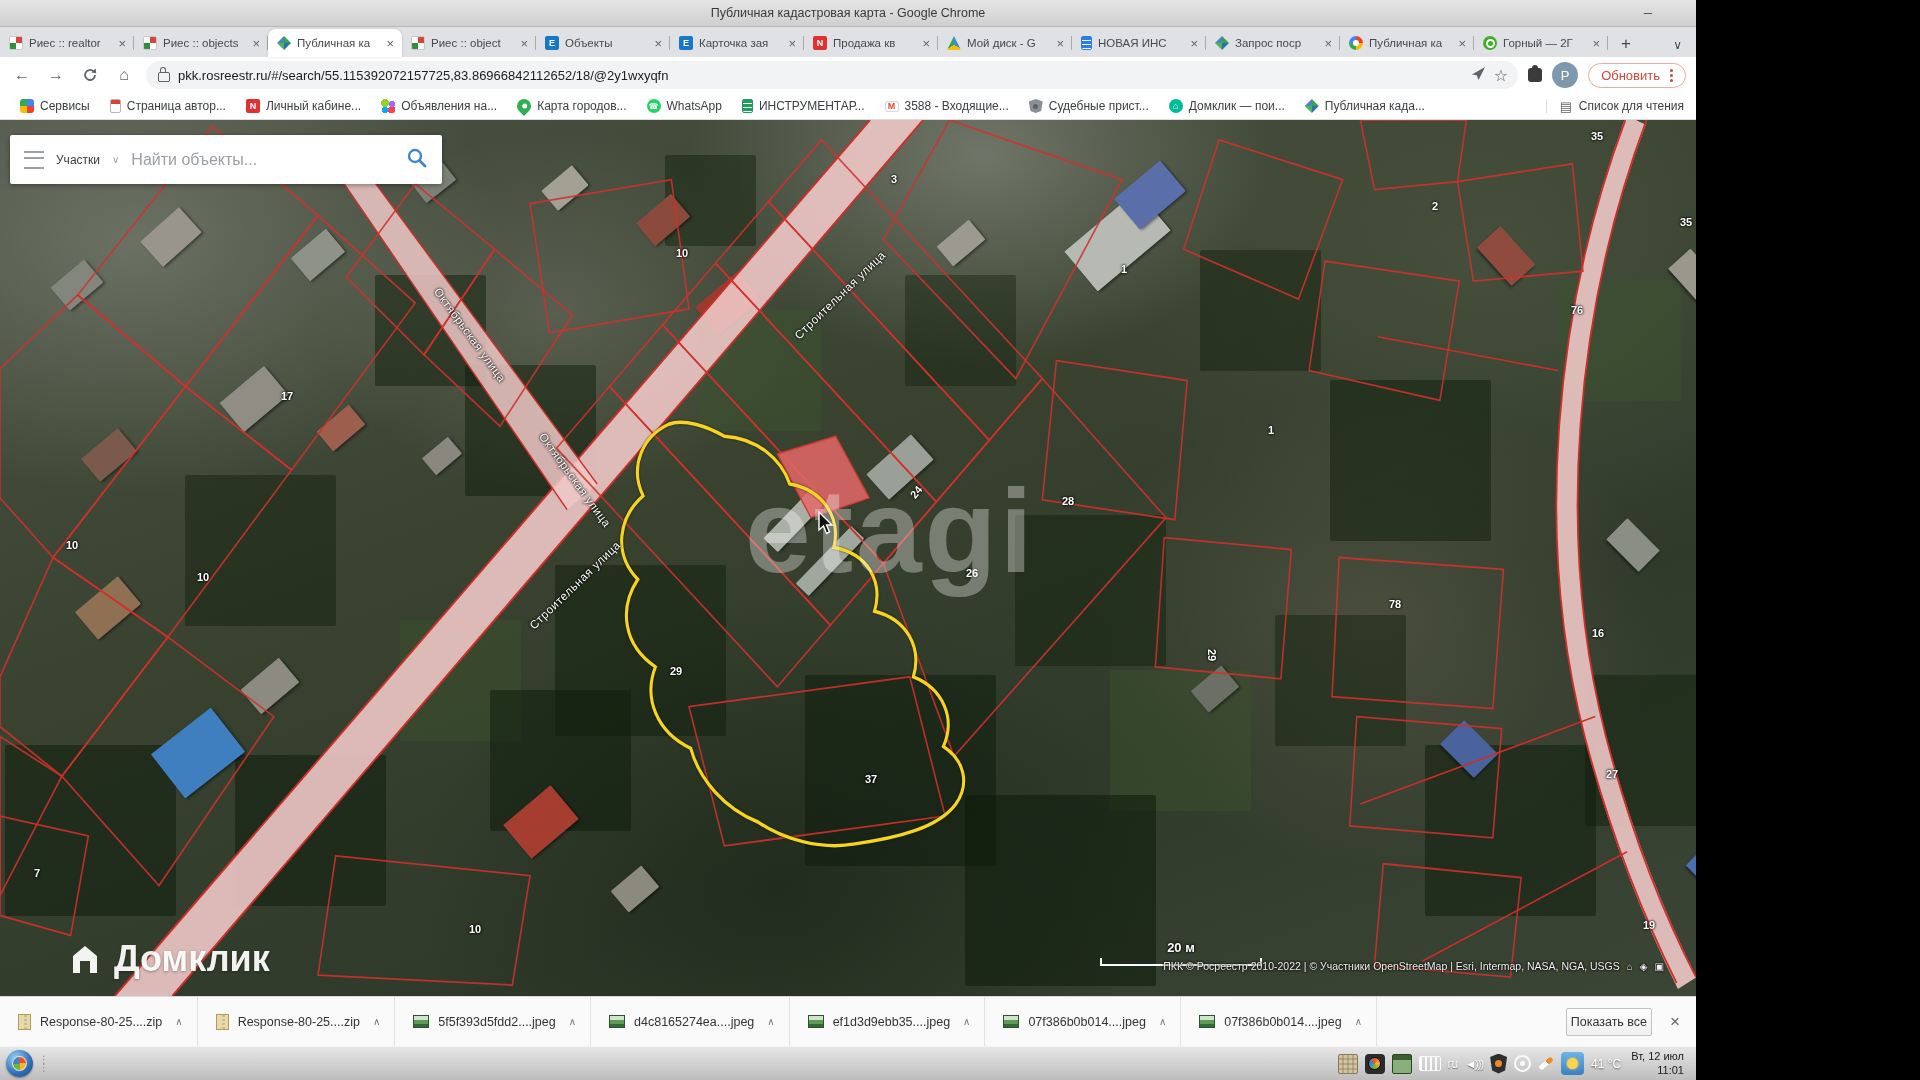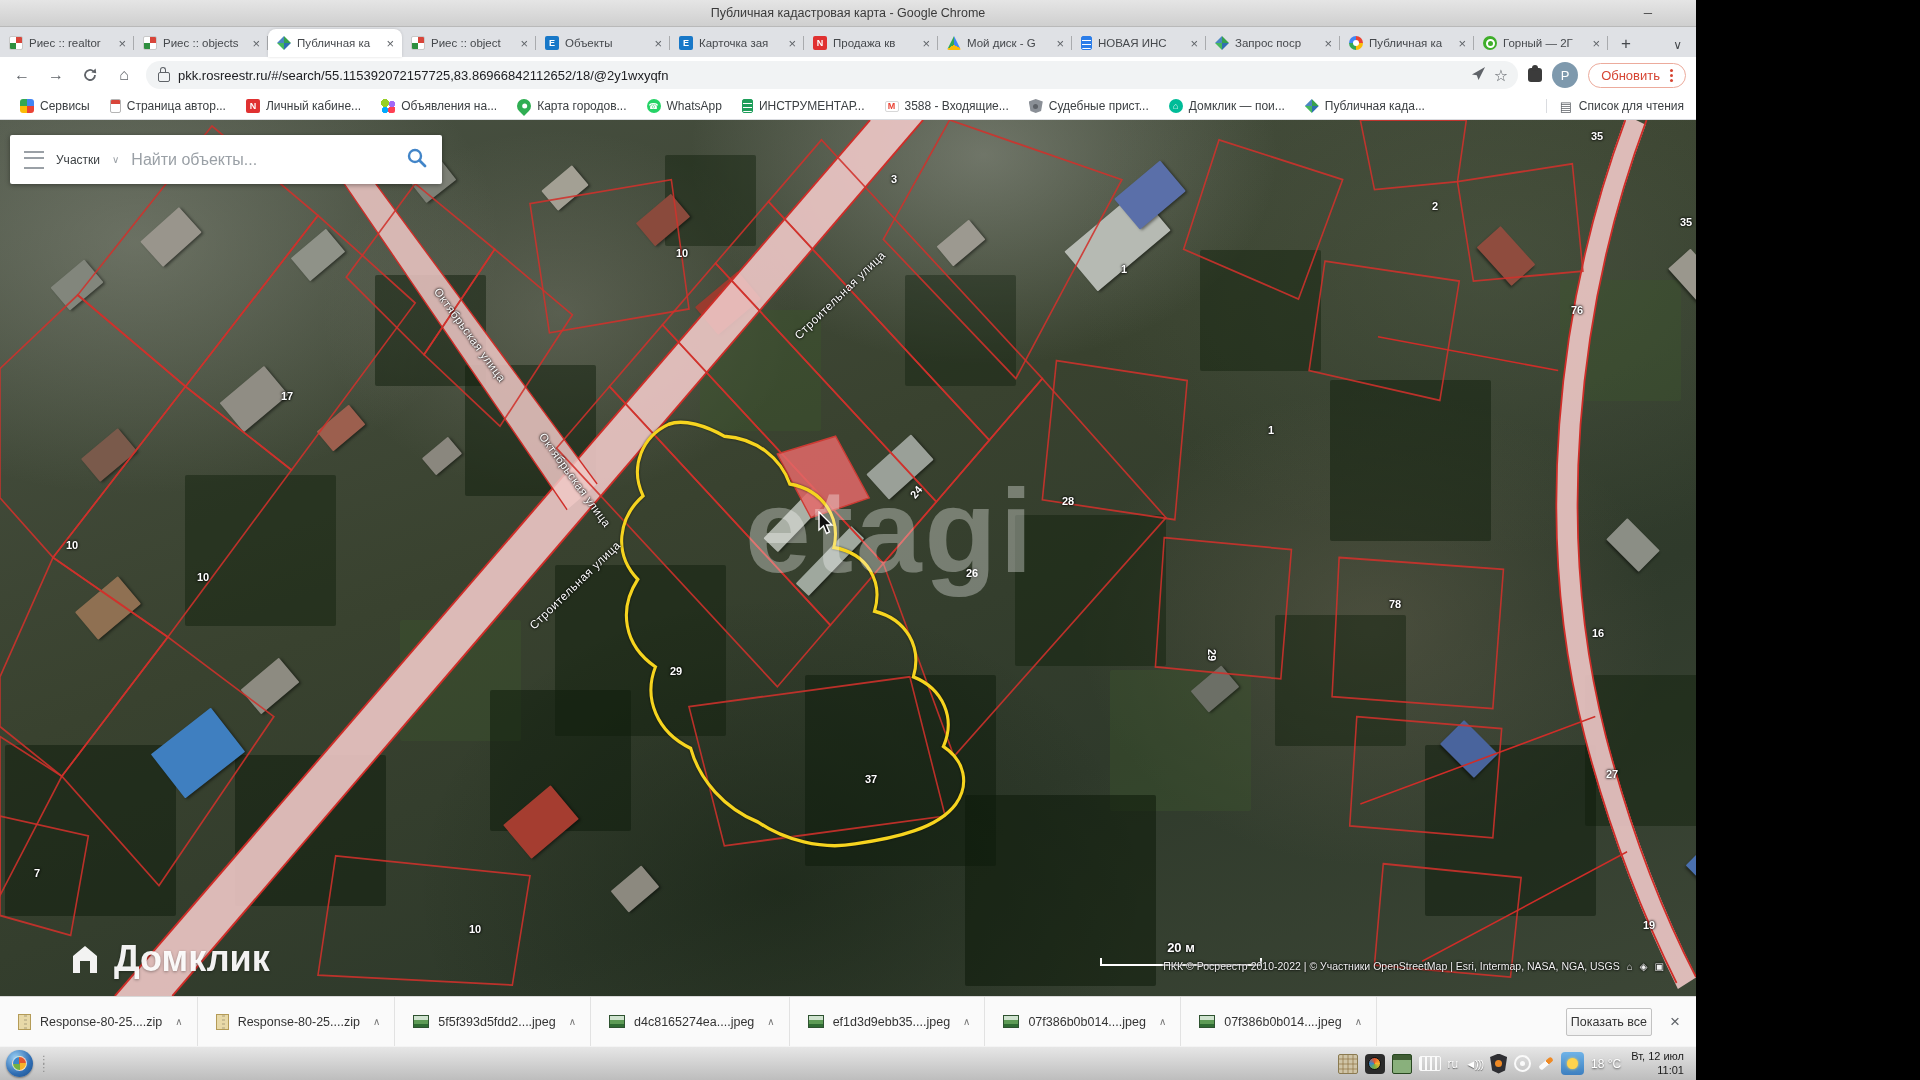--- a/index.html
+++ b/index.html
@@ -612,21 +612,21 @@
         <span class="trayi grid-tray-icon"></span>
         <span class="trayi lens-tray-icon"></span>
         <span class="trayi window-tray-icon"></span>
         <span class="trayi keyboard-tray-icon"></span>
         <span class="trayi language-label">ru</span>
         <span class="trayi volume-icon">◄)))</span>
         <span class="trayi shield-icon"></span>
         <span class="trayi eye-icon"></span>
         <span class="trayi brush-icon"></span>
         <span class="trayi weather-icon"></span>
-        <span class="trayi temperature-label">18 °C</span>
+        <span class="trayi temperature-label">41 °C</span>
       </div>
     <div id="clock">
       <div>Вт, 12 июл</div>
       <div>11:01</div>
     </div>
   </div>
 
 </div>
 
 </body></html>

